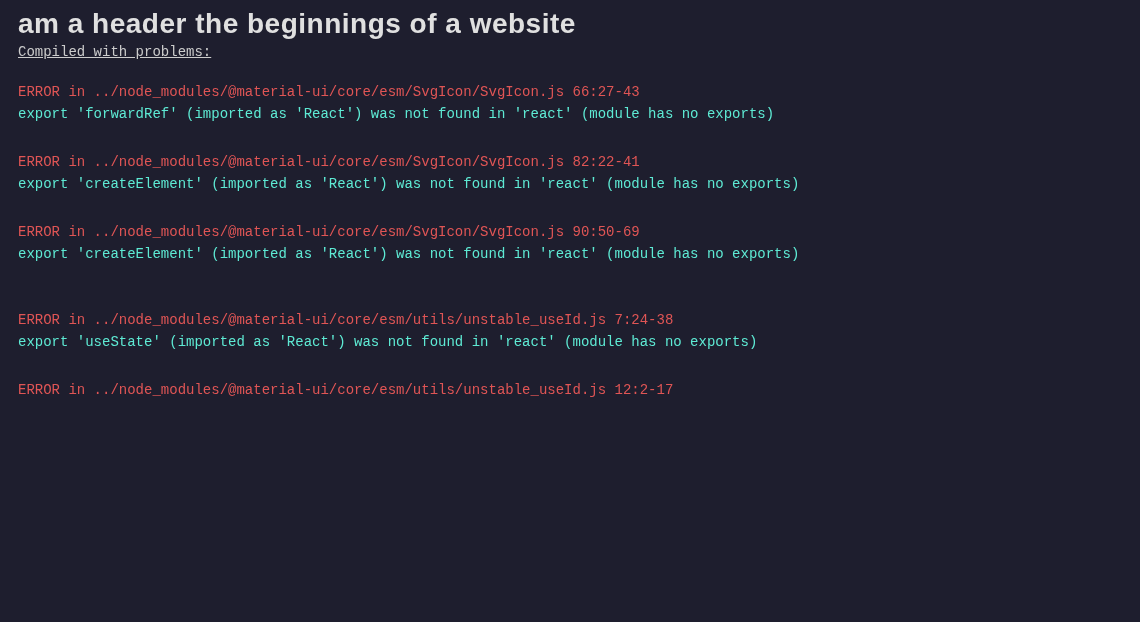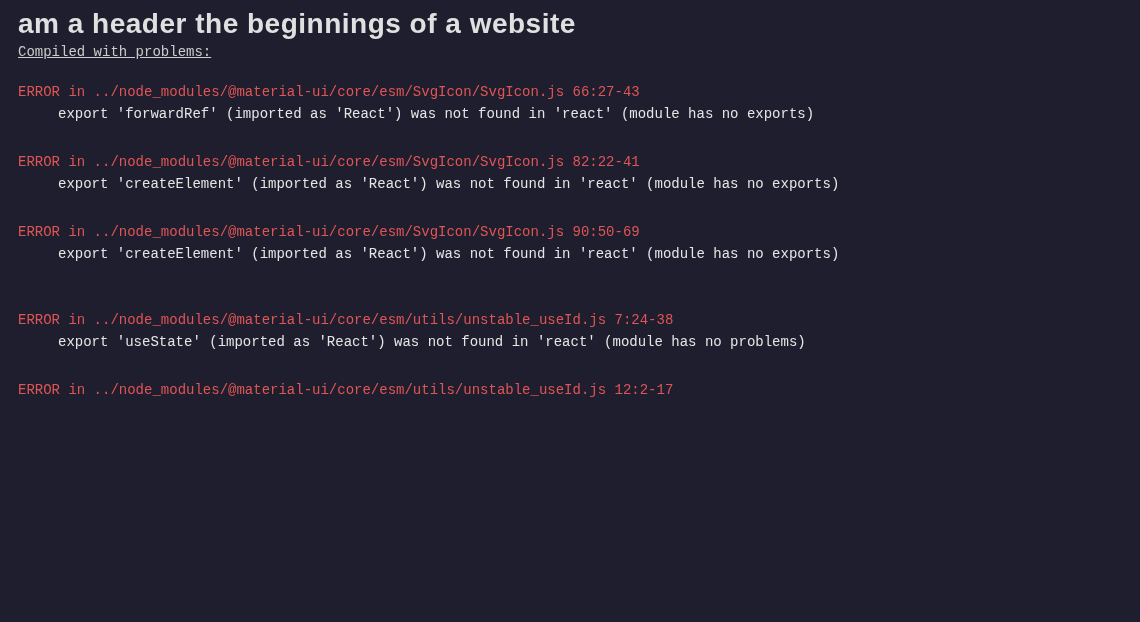--- a/index.html
+++ b/index.html
@@ -55,23 +55,22 @@
     .error-location {
       font-family: 'Courier New', Courier, monospace;
       font-size: 14px;
       color: #e05555;
       margin-bottom: 6px;
     }
 
     .error-message {
       font-family: 'Courier New', Courier, monospace;
       font-size: 14px;
-      color: #e5e5e5;
+      color: #5eead4;
       margin-bottom: 14px;
-      margin-left: 40px;
     }
   </style>
 </head>
 <body>
 
 <div class="container">
 
   <div class="page-header">
     <div class="page-title">am a header the beginnings of a website</div>
     <div class="compiled-label">Compiled with problems:</div>
@@ -87,20 +86,20 @@
         <div class="error-message">export 'createElement' (imported as 'React') was not found in 'react' (module has no exports)</div>
       </div>
       <div class="error-block">
         <div class="error-location">ERROR in ../node_modules/@material-ui/core/esm/SvgIcon/SvgIcon.js 90:50-69</div>
         <div class="error-message">export 'createElement' (imported as 'React') was not found in 'react' (module has no exports)</div>
       </div>
       <div class="error-block">
       </div>
       <div class="error-block">
         <div class="error-location">ERROR in ../node_modules/@material-ui/core/esm/utils/unstable_useId.js 7:24-38</div>
-        <div class="error-message">export 'useState' (imported as 'React') was not found in 'react' (module has no problems)</div>
+        <div class="error-message">export 'useState' (imported as 'React') was not found in 'react' (module has no exports)</div>
       </div>
       <div class="error-block">
         <div class="error-location">ERROR in ../node_modules/@material-ui/core/esm/utils/unstable_useId.js 12:2-17</div>
       </div>
     </div>
 
 </div>
 
 </body></html>

